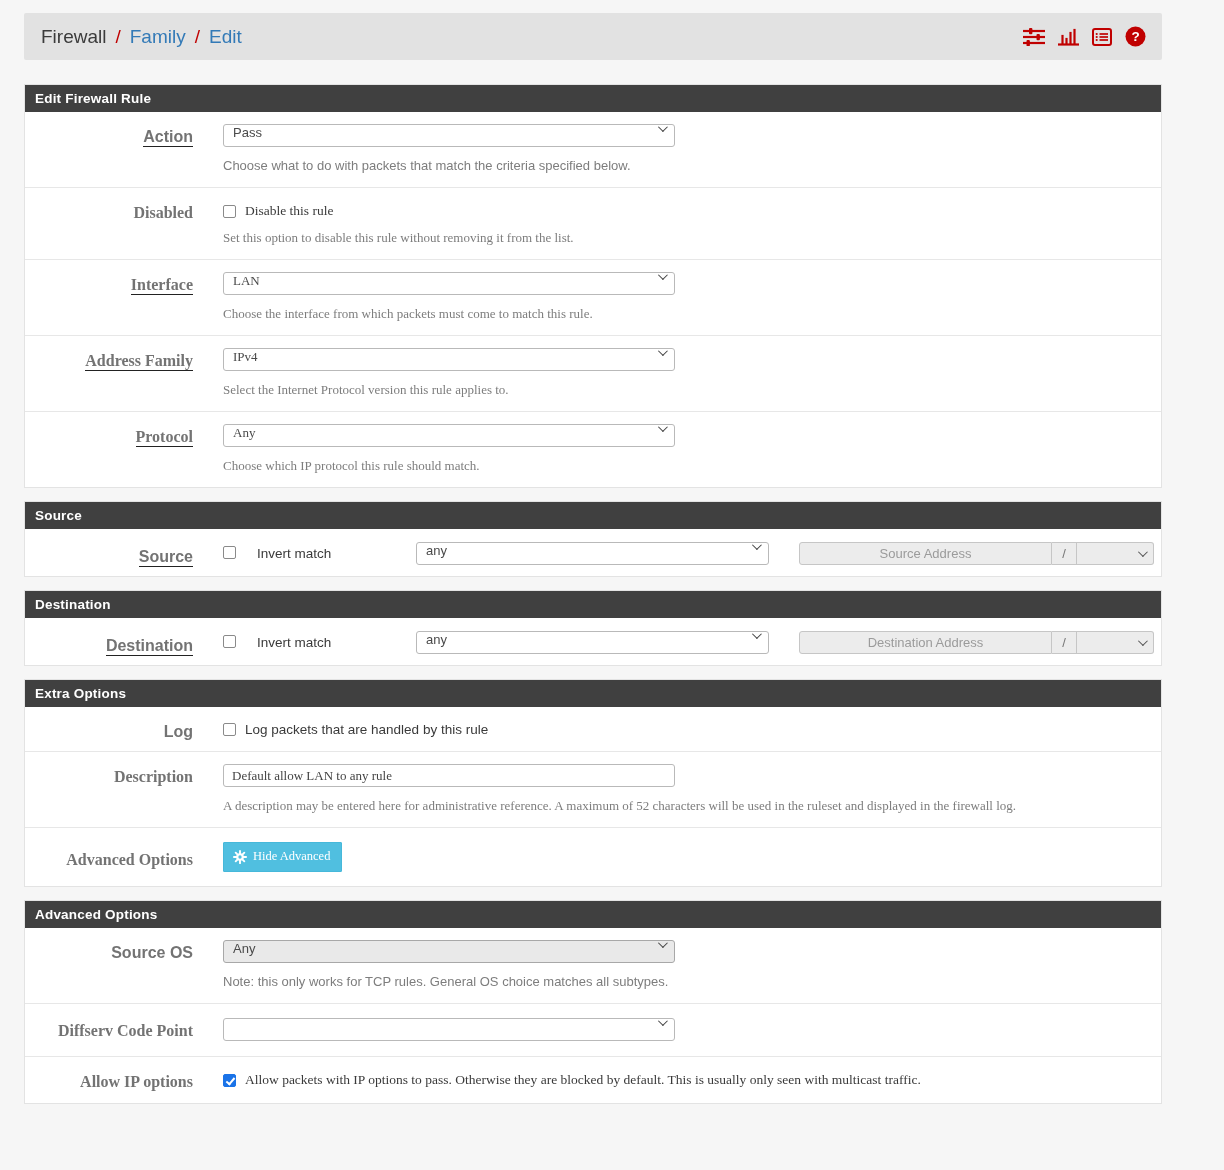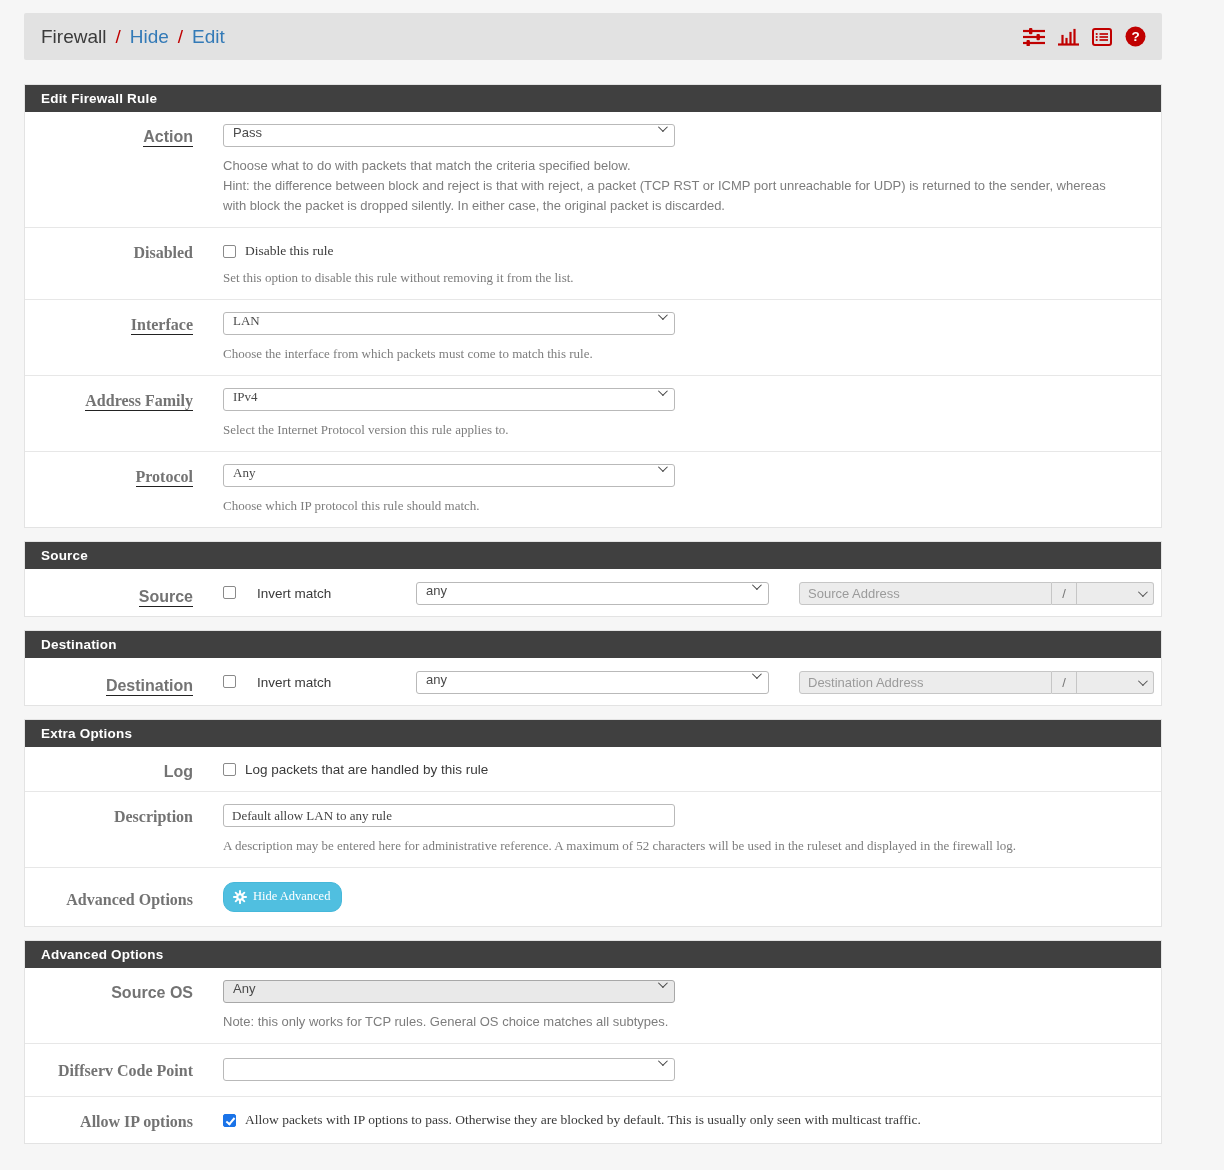--- a/index.html
+++ b/index.html
@@ -28,21 +28,21 @@
 
   
   .panel {
     width:1138px; margin:0 0 13px 24px;
     background:#fff;
     border:1px solid #e3e3e3;
   }
   .panel-title {
     background:#404040; color:#fff;
     font-size:13.5px; font-weight:bold;
-    padding:6px 16px; letter-spacing:.2px;
+    padding:6px 10px; letter-spacing:.2px;
   }
   .frow { display:flex; padding:12px 0 11px 0; }
   .frow + .frow { border-top:1px solid #e7e7e7;font-family:Liberation Serif, serif; }
   .lcol {
     width:168px; flex:none; text-align:right;
     font-weight:bold; font-size:16px; color:#737373;
     padding-top:4px; line-height:17px;
   }
   .lcol .u { border-bottom:1px solid #222; padding-bottom:1px; }
   .ccol { margin-left:30px; flex:1; min-width:0; padding-right:30px; }
@@ -84,54 +84,54 @@
   }
   .cb-label { font-size:13.5px; color:#3a3a3a; }
 
   
   .src-row { display:flex; align-items:center; }
   .src-cb { display:flex; align-items:flex-start; width:193px; flex:none;gap:12px; }
   .grp { display:flex; margin-left:30px; }
   .grp-input {
     width:253px; height:23px; padding:0 8px;
     background:#ececec; border:1px solid #c6c6c6;
-    border-radius:3px 0 0 3px; font-family:inherit; font-size:13px; color:#9b9b9b;
+    border-radius:3px 0 0 3px; font-family:inherit; font-size:13px; color:#9b9b9b;text-align:center;
   }
   .grp-input::placeholder { color:#9b9b9b; opacity:1; }
   .grp-addon {
     width:25px; height:23px; flex:none;
     background:#ececec; border:1px solid #c6c6c6; border-left:none;
     display:flex; align-items:center; justify-content:center;
     font-size:13px; color:#777;
   }
   .grp-sel {
     width:77px; height:23px; flex:none;
     background:#ececec; border:1px solid #c6c6c6; border-left:none;
     border-radius:0 3px 3px 0;
     display:flex; align-items:center; justify-content:flex-end;
     padding:0 8px; cursor:pointer; font-size:13px; color:#777;
   }
   .grp-sel .chev { border-color:#555; }
 
   
   .btn-info {
     display:inline-flex; align-items:center; gap:6px;
-    background:#50bfe0; border:1px solid #46b8da; border-radius:11px;
+    background:#50bfe0; border:1px solid #46b8da; border-radius:1px;
     color:#fff; font-size:12.5px; padding:6px 11px 7px 9px; cursor:pointer;
     font-family:inherit;
   }
 </style>
 </head>
 <body>
 
 <div class="crumb-bar">
   <div class="crumbs">
     <span class="crumb-static">Firewall</span>
     <span class="crumb-sep">/</span>
-    <a class="crumb-link">Hide</a>
+    <a class="crumb-link">Family</a>
     <span class="crumb-sep">/</span>
     <a class="crumb-link">Edit</a>
   </div>
   <div class="hdr-icons">
     <span>
       <svg width="22" height="18" viewBox="0 0 22 18">
         <g stroke="#c00000" stroke-width="2.2">
           <line x1="0" y1="3" x2="22" y2="3"></line>
             <line x1="0" y1="9" x2="22" y2="9"></line>
             <line x1="0" y1="15" x2="22" y2="15"></line>
@@ -183,21 +183,20 @@
 
   <div class="frow">
     <div class="lcol"><span class="u">Action</span></div>
     <div class="ccol">
       <div class="sel w452">
         <span>Pass</span>
         <span class="chev"></span>
       </div>
       <div class="help">
         <div>Choose what to do with packets that match the criteria specified below.</div>
-        <div>Hint: the difference between block and reject is that with reject, a packet (TCP RST or ICMP port unreachable for UDP) is returned to the sender, whereas with block the packet is dropped silently. In either case, the original packet is discarded.</div>
       </div>
     </div>
   </div>
 
   <div class="frow">
     <div class="lcol"><span>Disabled</span></div>
     <div class="ccol">
       <div class="cb-line">
         <span class="cb"></span>
         <span class="cb-label">Disable this rule</span>

